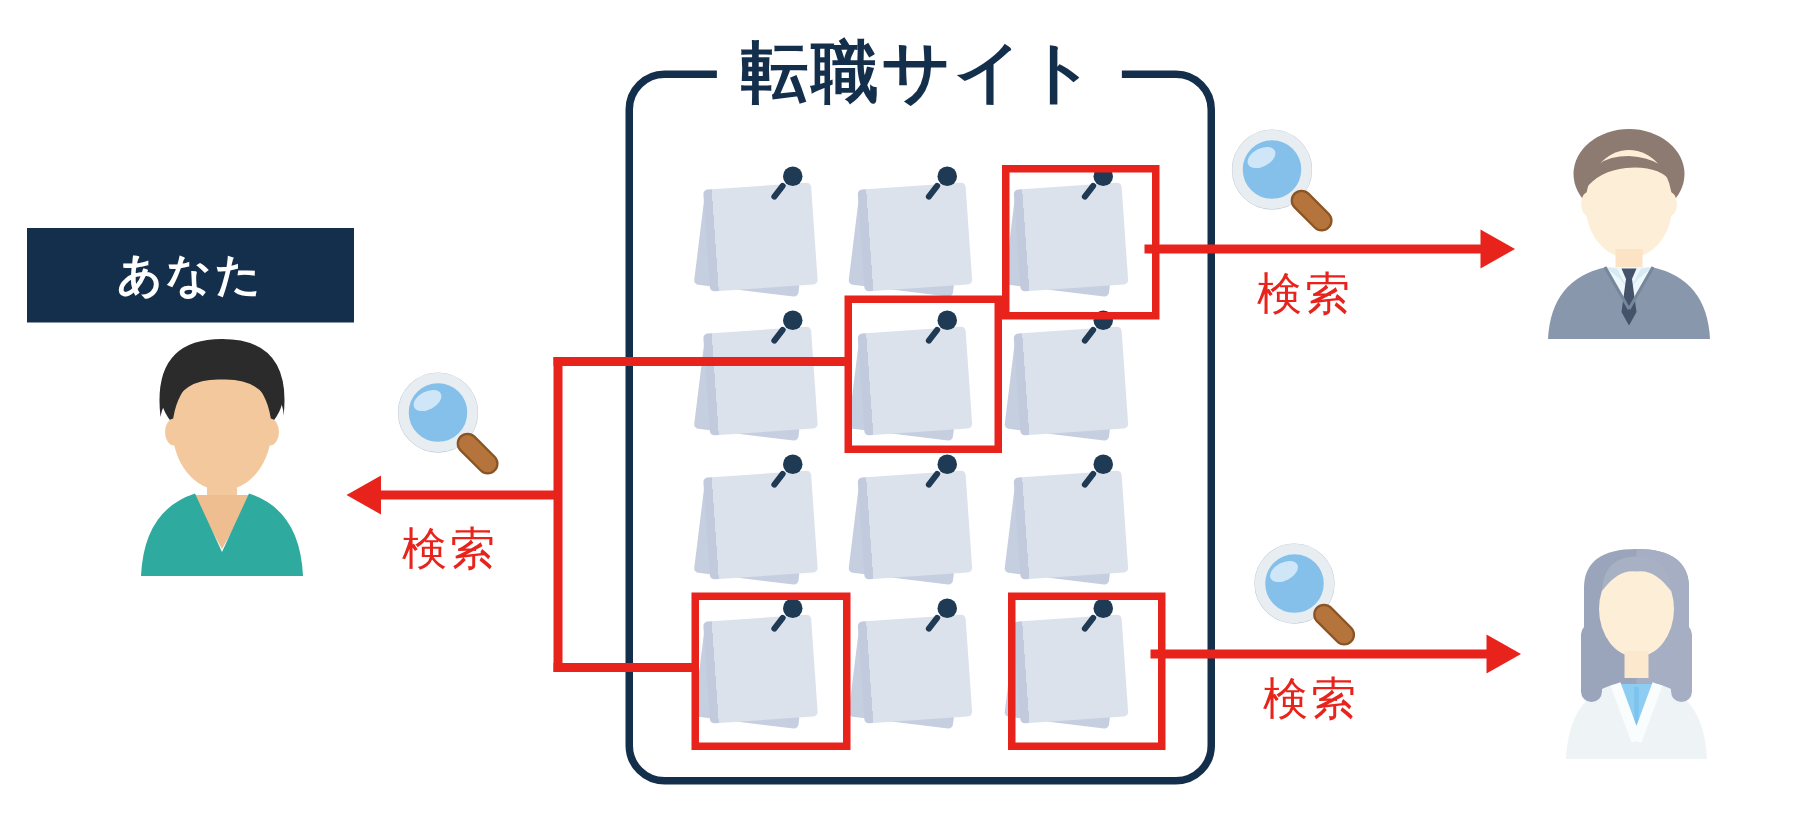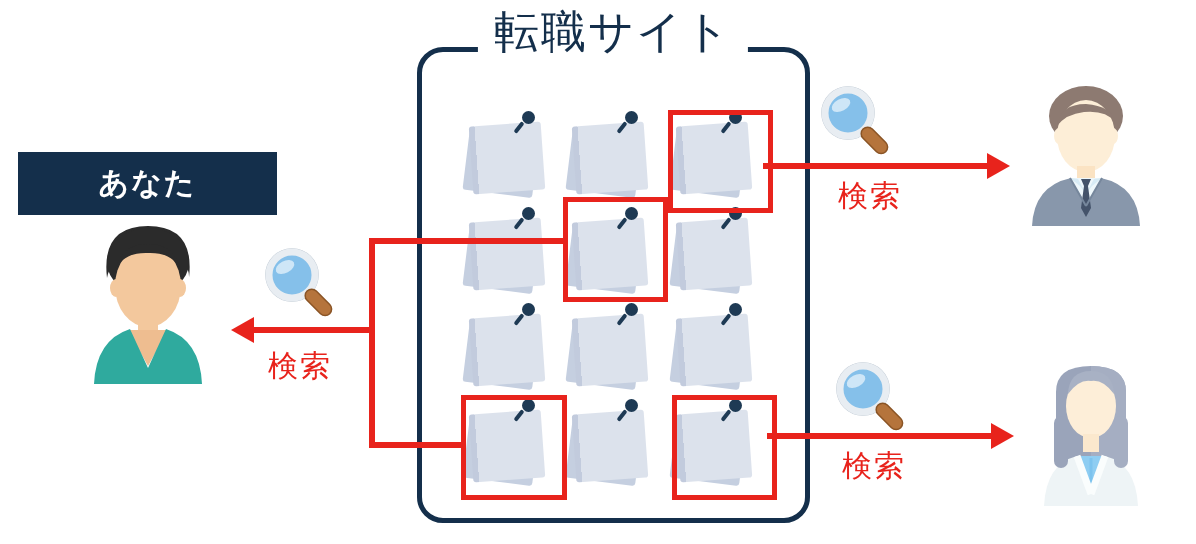--- a/index.html
+++ b/index.html
@@ -6,25 +6,25 @@
     --navy:#142f4b; --red:#e8231c;
     --note-front:#dce2ec; --note-back:#c5cfe0; --pin:#1e3a54;
   }
   html,body{margin:0;padding:0;background:#fff;}
   #canvas{position:relative;width:1196px;height:544px;background:#fff;overflow:hidden;
           font-family:"Liberation Sans","DejaVu Sans",sans-serif;}
   .abs{position:absolute;}
 
   
   .site-box{left:417px;top:47px;width:383px;height:466px;border:5px solid var(--navy);border-radius:26px;}
-  .page-title{left:613px;top:2px;transform:translateX(-50%);z-index:5;background:#fff;
-              padding:0 16px;font-size:45px;font-weight:400;color:var(--navy);letter-spacing:2px;white-space:nowrap;}
-
-  
-  .you-box{left:18px;top:152px;width:259px;height:63px;background:var(--navy);
+  .page-title{left:613px;top:18px;transform:translateX(-50%);z-index:5;background:#fff;
+              padding:0 16px;font-size:45px;font-weight:700;color:var(--navy);letter-spacing:2px;white-space:nowrap;}
+
+  
+  .you-box{left:18px;top:152px;width:218px;height:63px;background:var(--navy);
            display:flex;align-items:center;justify-content:center;}
   .you-box span{color:#fff;font-size:30px;font-weight:700;letter-spacing:2px;}
 
   
   .notes-grid{left:460px;top:108px;width:310px;height:384px;display:grid;
               grid-template-columns:repeat(3,1fr);grid-template-rows:repeat(4,1fr);}
   .cell{position:relative;}
   .note-back{position:absolute;left:6px;top:24px;width:70px;height:62px;background:var(--note-back);
              border-radius:3px;transform:rotate(7deg);}
   .note-front{position:absolute;left:11px;top:16px;width:72px;height:68px;border-radius:3px;

